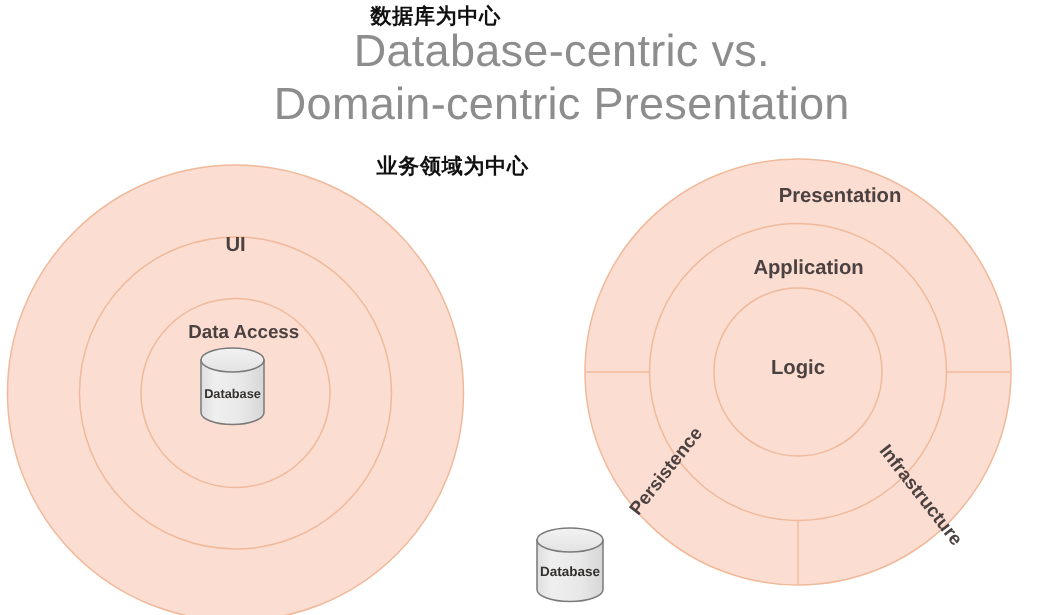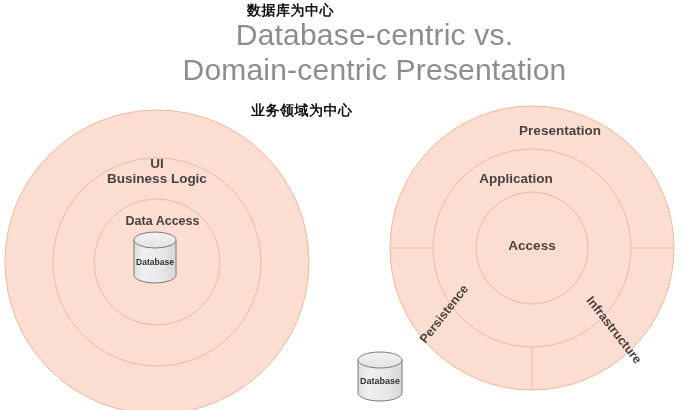--- a/index.html
+++ b/index.html
@@ -110,26 +110,25 @@
   <div class="anno-cn" id="anno-top">数据库为中心</div>
 
   <div id="title-block">
     <span class="tline">Database-centric vs.</span>
     <span class="tline">Domain-centric Presentation</span>
   </div>
 
   <div class="anno-cn" id="anno-bottom">业务领域为中心</div>
 
   <div class="ring-label sz-lg" style="left:157px;top:128px;margin-top:35px;">UI</div>
-  <div class="ring-label sz-lg" style="left:157px;top:178px;">Business Logic</div>
   <div class="ring-label sz-md" style="left:157px;top:221px;">Data Access</div>
   <div class="cyl-text" style="left:155px;top:262px;">Database</div>
 
   <div class="ring-label sz-lg" style="left:560px;top:130px;">Presentation</div>
-  <div class="ring-label sz-lg" style="left:516px;top:178px;">Application</div>
-  <div class="ring-label sz-lg" style="left:532px;top:245px;">Access</div>
+  <div class="ring-label sz-lg" style="left:539px;top:178px;">Application</div>
+  <div class="ring-label sz-lg" style="left:532px;top:245px;">Logic</div>
 
   <div class="arc-label" style="left:444px;top:314px;transform:translate(-50%,-50%) rotate(-52deg);">Persistence</div>
   <div class="arc-label" style="left:614px;top:330px;transform:translate(-50%,-50%) rotate(52deg);">Infrastructure</div>
 
   <div class="cyl-text" style="left:380px;top:381px;font-size:9px;">Database</div>
 
 </div>
 
 </body></html>

